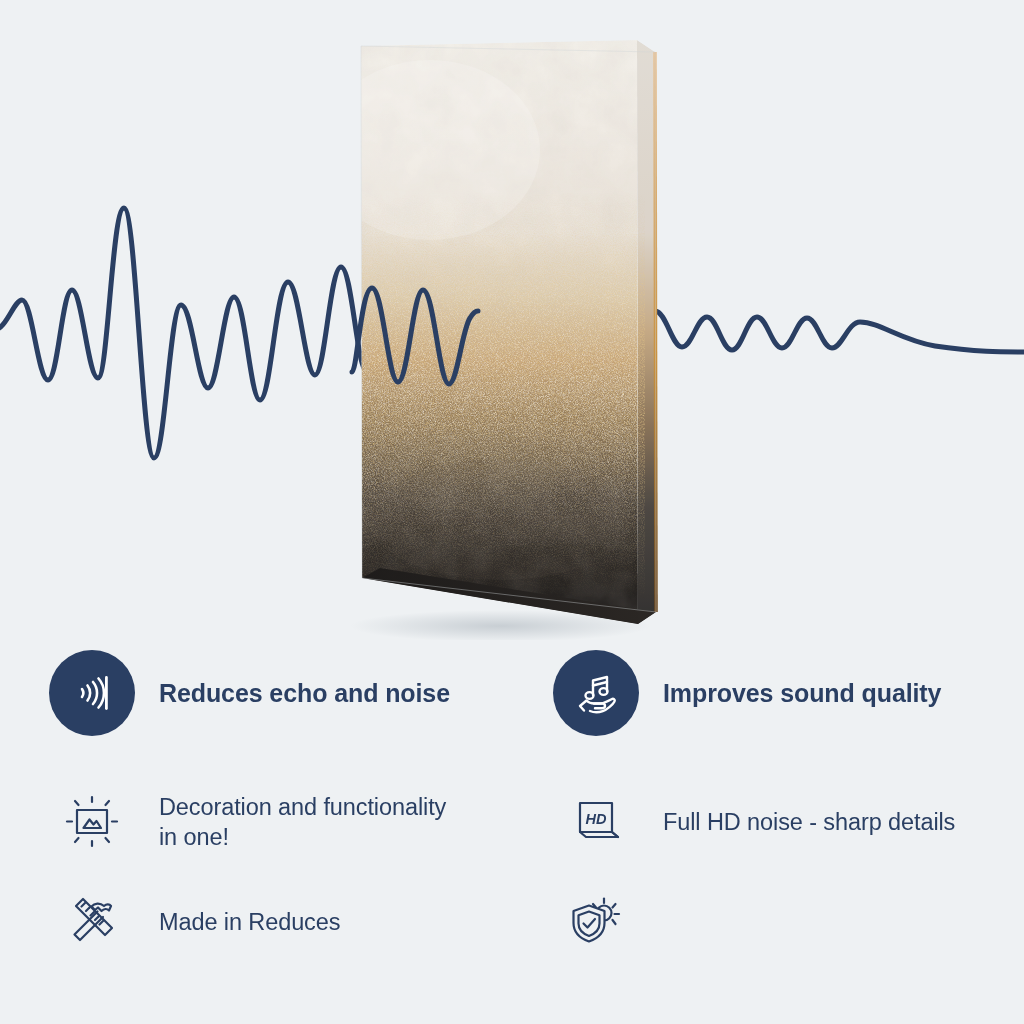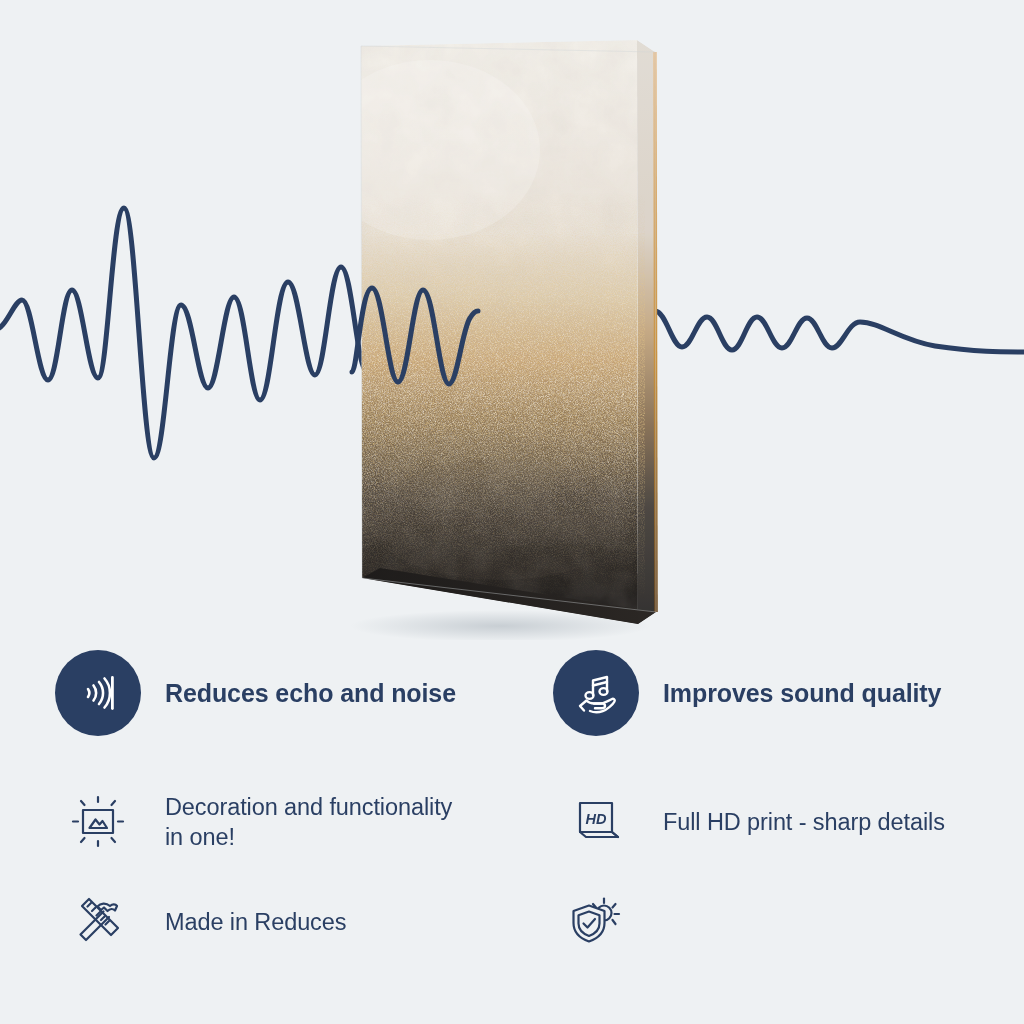--- a/index.html
+++ b/index.html
@@ -44,21 +44,21 @@
     height: 384px;
   }
   .feature {
     position: absolute;
     display: flex;
     align-items: center;
   }
   .feature.primary  { height: 86px; }
   .feature.secondary{ height: 78px; }
 
-  .f-col-l { left: 55px;  width: 470px; }
+  .f-col-l { left: 49px;  width: 470px; }
   .f-col-r { left: 553px; width: 460px; align-items: center; }
 
   .row-1 { top: 10px; }
   .row-2 { top: 143px; }
   .row-3 { top: 243px; }
 
   .icon-badge {
     width: 86px;
     height: 86px;
     border-radius: 50%;
@@ -340,21 +340,21 @@
         <svg width="58" height="56" viewBox="0 0 58 56">
           <g fill="none" stroke="#2a3f63" stroke-width="2.2" stroke-linecap="round" stroke-linejoin="round">
             <path d="M13 9 H45 V38 L51 43 H19 L13 38 Z"></path>
             <path d="M13 38 H45"></path>
             <path d="M45 38 L51 43"></path>
           </g>
           <text x="29" y="30" text-anchor="middle" font-family="Liberation Sans, sans-serif" font-size="14.5" font-weight="bold" fill="#2a3f63">HD</text>
         </svg>
       </div>
       <div class="f-text">
-        <span class="ln">Full HD print - sharp details</span>
+        <span class="ln">Full HD noise - sharp details</span>
       </div>
     </div>
 
     <div class="feature secondary f-col-l row-3">
       <div class="icon-plain">
         <svg width="60" height="58" viewBox="0 0 60 58">
           <g fill="none" stroke="#2a3f63" stroke-width="2.2" stroke-linecap="round" stroke-linejoin="round">
 
             <path d="M14 13 L21 6 L50 35 L43 42 Z"></path>
             <path d="M19.5 13.5 L23 10"></path>

